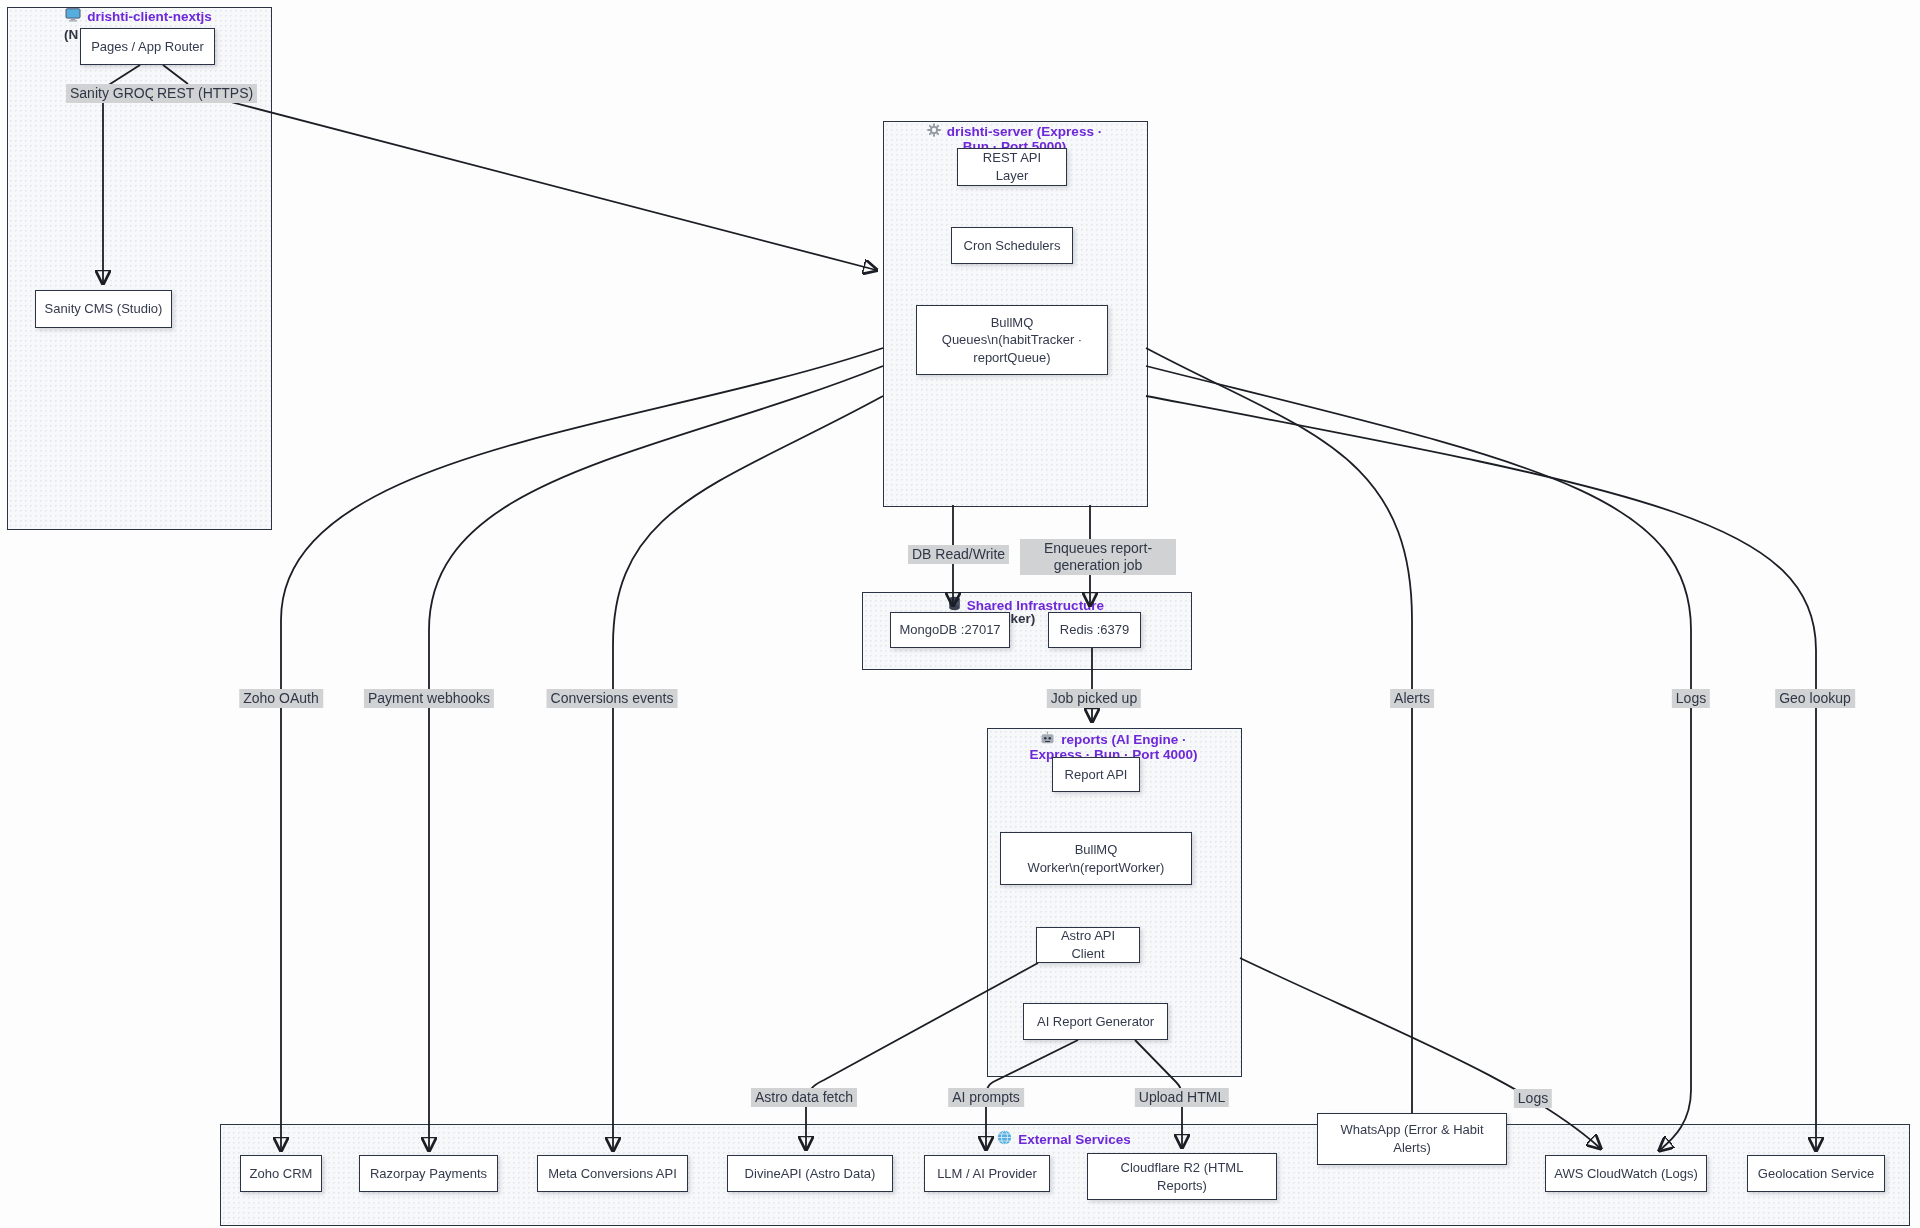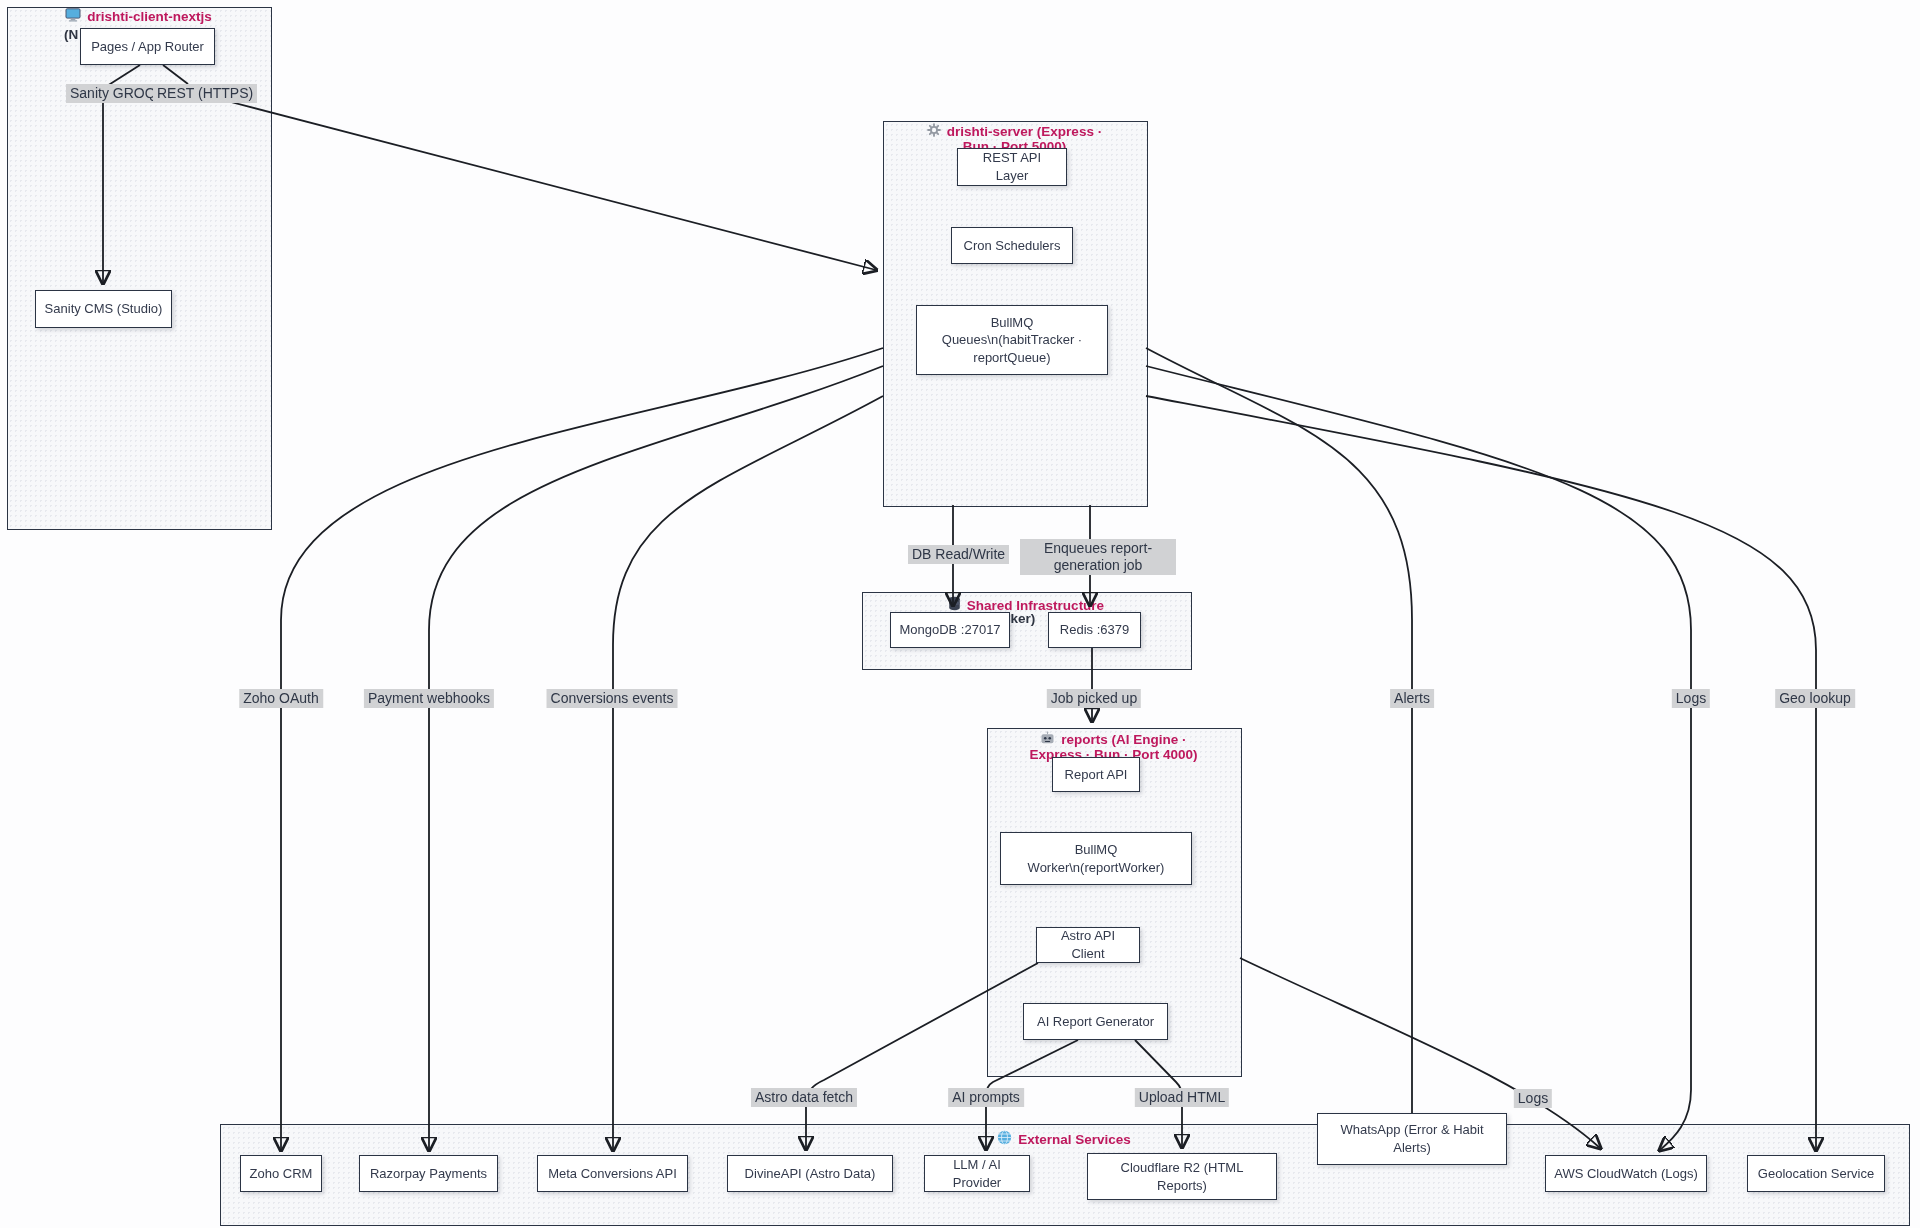--- a/index.html
+++ b/index.html
@@ -1,21 +1,21 @@
 <!DOCTYPE html>
 <html><head>
 <meta charset="utf-8">
 <style>
   html,body{margin:0;padding:0;background:#fdfdfe;}
   body{font-family:"Liberation Sans", sans-serif;color:#333a4c;}
   .canvas{position:relative;width:1920px;height:1228px;overflow:hidden;background:#fdfdfe;}
   .cluster{position:absolute;background:#f7f8fa;border:1px solid #2b3444;z-index:0;
     background-image:radial-gradient(circle,#e7e9ee 1px, transparent 1px);background-size:5px 5px;}
   .ctitle{position:absolute;z-index:1;display:flex;align-items:center;justify-content:center;
-    gap:6px;font-size:13.5px;font-weight:600;color:#be185d;white-space:nowrap;}
+    gap:6px;font-size:13.5px;font-weight:600;color:#6d28d9;white-space:nowrap;}
   .ctitle-frag{position:absolute;z-index:1;font-size:13.5px;font-weight:600;color:#2f3542;white-space:nowrap;}
   .node{position:absolute;z-index:3;background:#ffffff;border:1.6px solid #2b3444;
     display:flex;align-items:center;justify-content:center;text-align:center;
     font-size:13px;line-height:1.35;padding:2px 8px;box-sizing:border-box;
     box-shadow:2px 2px 4px rgba(40,45,60,0.18);color:#333a4c;}
   .elabel{position:absolute;z-index:4;background:#d1d2d4;color:#2f3747;font-size:14px;
     line-height:1.2;padding:1px 4px;white-space:nowrap;text-align:center;}
   .elabel.center{transform:translateX(-50%);}
   .elabel.wrap{white-space:normal;}
   svg.edges{position:absolute;left:0;top:0;z-index:2;}
@@ -144,21 +144,21 @@
 
   <div class="node" style="left:1052px;top:757px;width:88px;height:35px;">Report API</div>
   <div class="node" style="left:1000px;top:832px;width:192px;height:53px;">BullMQ Worker\n(reportWorker)</div>
   <div class="node" style="left:1036px;top:927px;width:104px;height:36px;">Astro API Client</div>
   <div class="node" style="left:1023px;top:1003px;width:145px;height:37px;">AI Report Generator</div>
 
   <div class="node" style="left:240px;top:1155px;width:82px;height:37px;">Zoho CRM</div>
   <div class="node" style="left:359px;top:1155px;width:139px;height:37px;">Razorpay Payments</div>
   <div class="node" style="left:537px;top:1155px;width:151px;height:37px;">Meta Conversions API</div>
   <div class="node" style="left:727px;top:1155px;width:166px;height:37px;">DivineAPI (Astro Data)</div>
-  <div class="node" style="left:924px;top:1155px;width:106px;height:37px;">LLM / AI Provider</div>
+  <div class="node" style="left:924px;top:1155px;width:126px;height:37px;">LLM / AI Provider</div>
   <div class="node" style="left:1087px;top:1153px;width:190px;height:47px;">Cloudflare R2 (HTML Reports)</div>
   <div class="node" style="left:1317px;top:1113px;width:190px;height:52px;">WhatsApp (Error &amp; Habit Alerts)</div>
   <div class="node" style="left:1545px;top:1155px;width:162px;height:37px;">AWS CloudWatch (Logs)</div>
   <div class="node" style="left:1747px;top:1155px;width:138px;height:37px;">Geolocation Service</div>
 
   <div class="elabel" style="left:66px;top:84px;">Sanity GROQ</div>
   <div class="elabel" style="left:153px;top:84px;">REST (HTTPS)</div>
   <div class="elabel" style="left:908px;top:545px;">DB Read/Write</div>
   <div class="elabel wrap center" style="left:1098px;top:539px;width:148px;">Enqueues report-generation job</div>
   <div class="elabel center" style="left:281px;top:689px;">Zoho OAuth</div>

